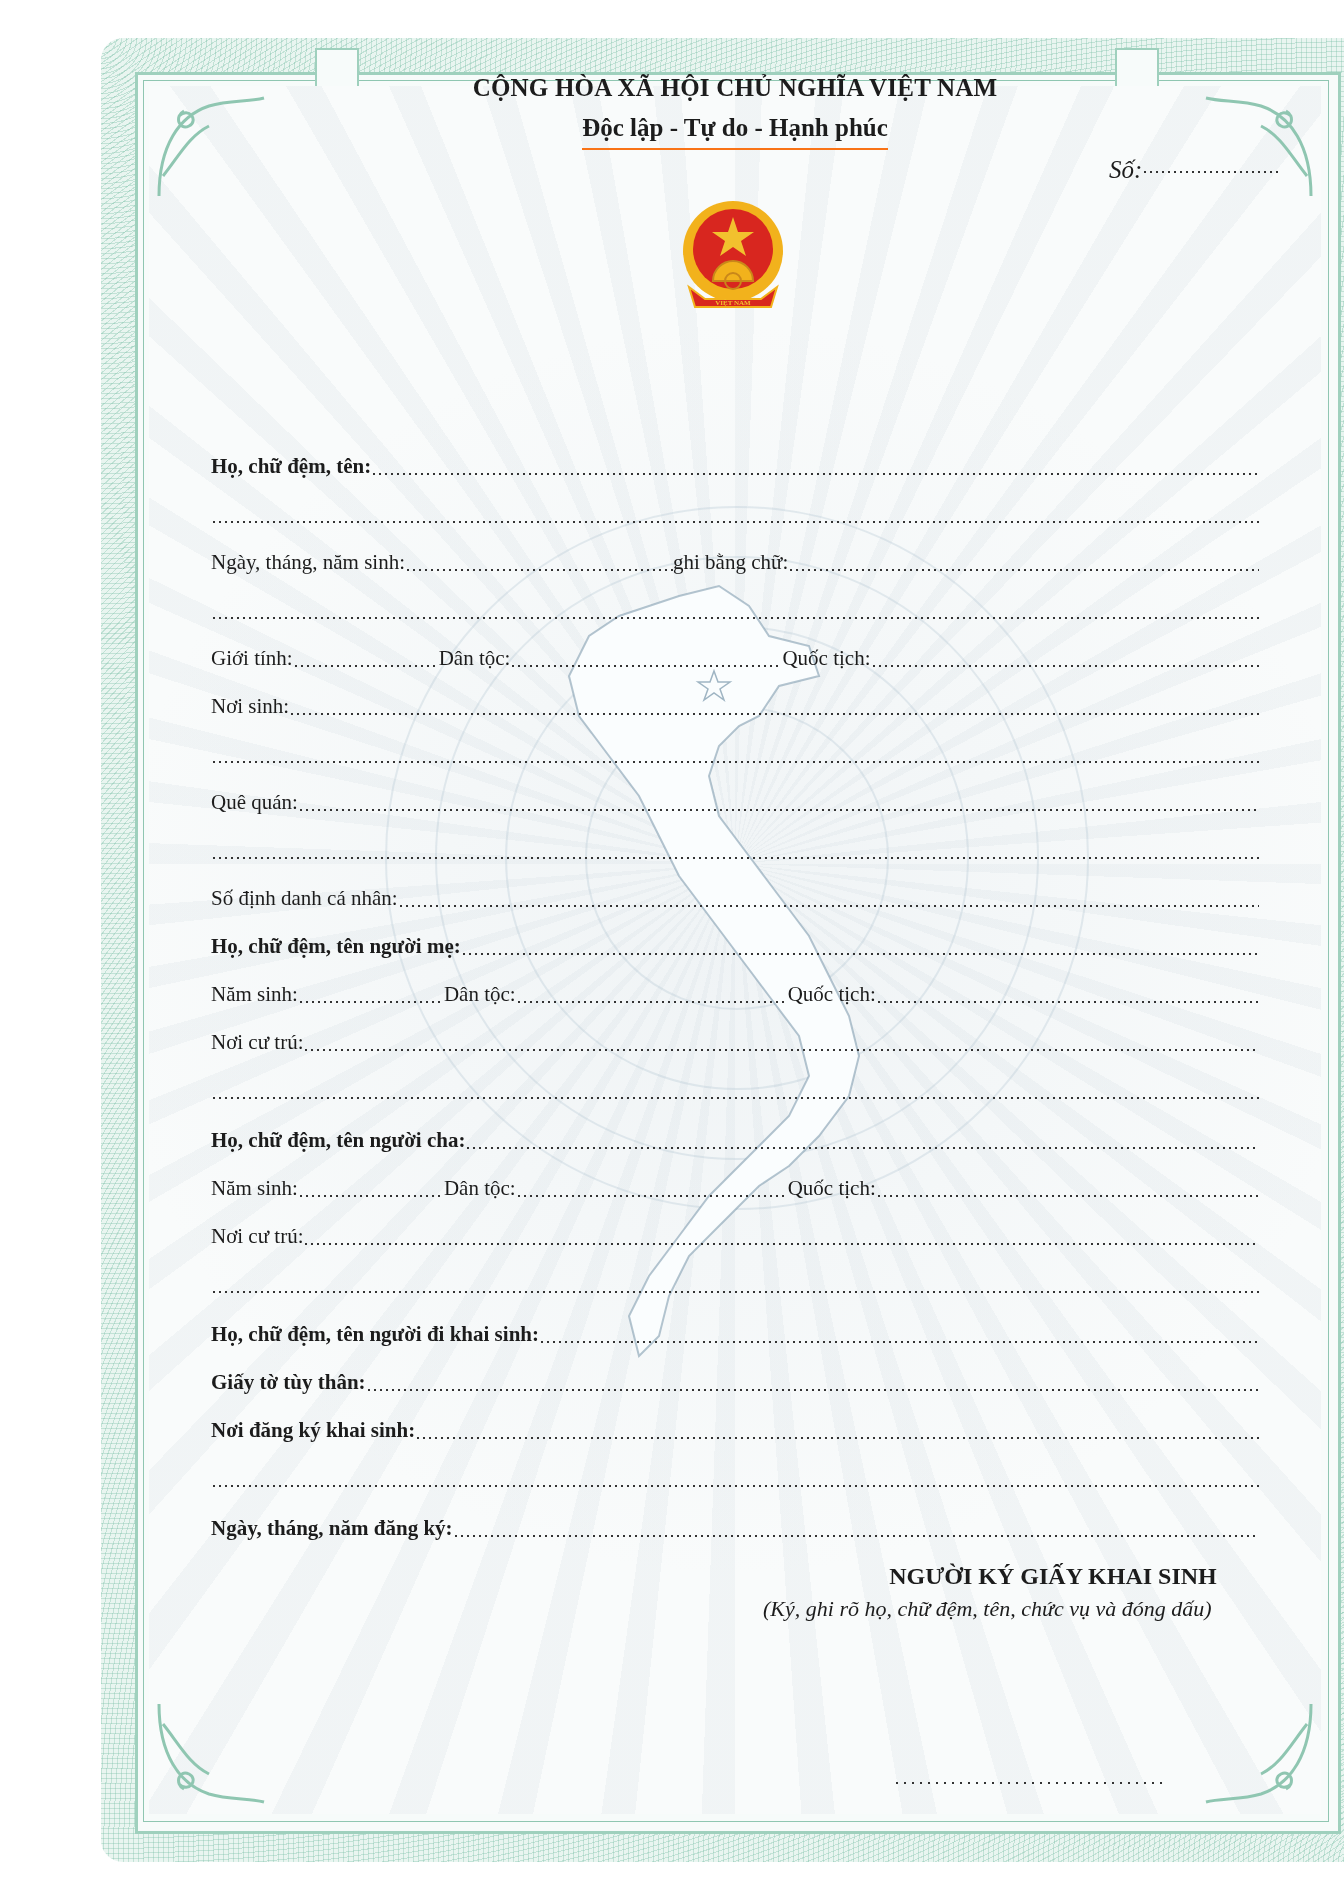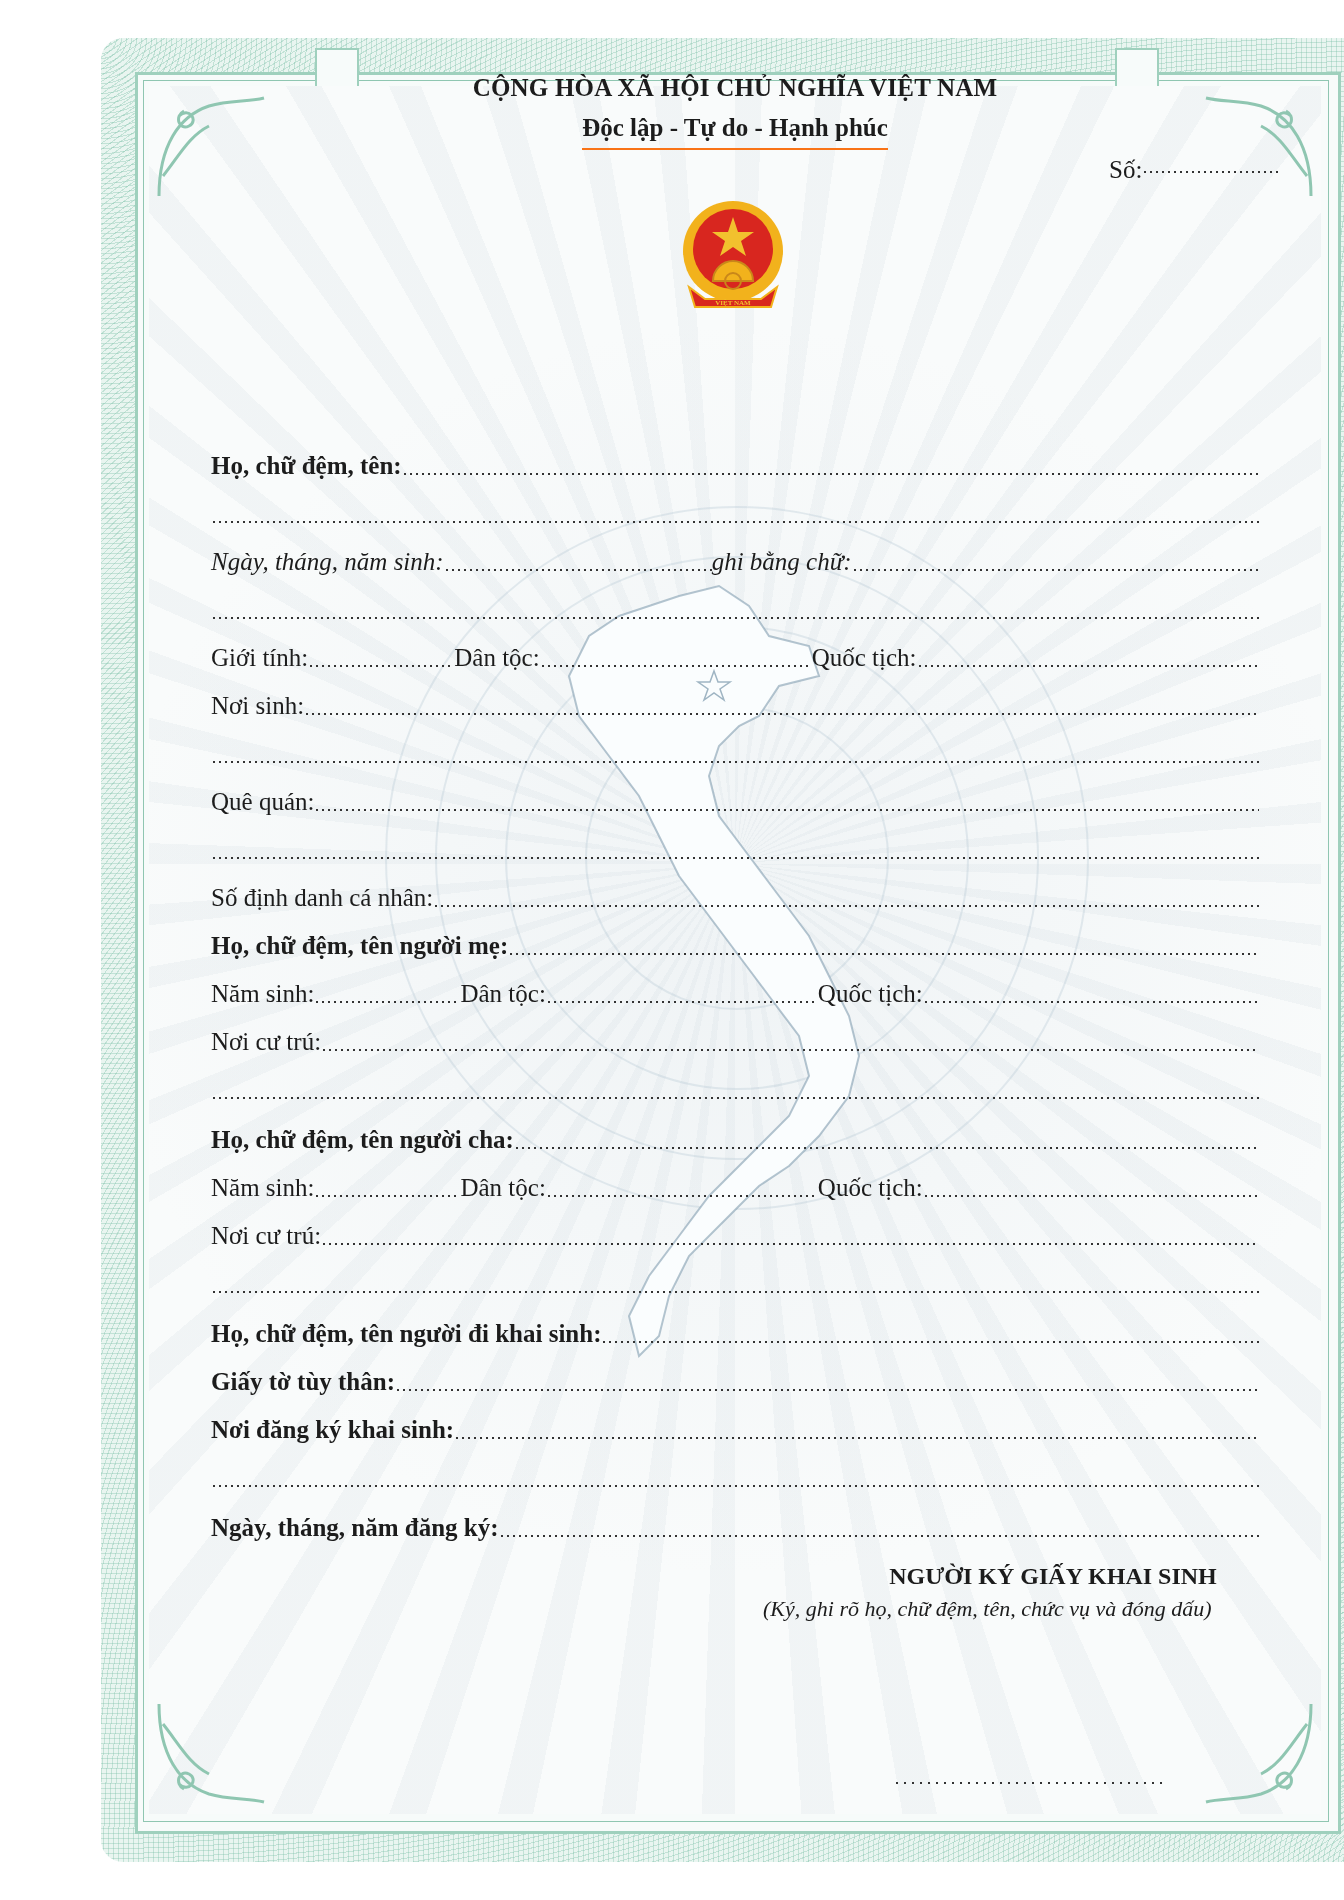--- a/index.html
+++ b/index.html
@@ -45,32 +45,32 @@
     position:absolute; top:48px; width:40px; height:60px;
     border:2px solid #9fd0bd; background:#f7fbfa;
   }
 
   
   .hdr-country { position:absolute; top:74px; left:0; width:1344px; text-align:center;
     font-size:25px; font-weight:bold; letter-spacing:0.2px; }
   .hdr-motto { position:absolute; top:114px; left:0; width:1344px; text-align:center;
     font-size:25px; font-weight:bold; }
   .hdr-motto span { display:inline-block; padding-bottom:6px; border-bottom:2px solid #f97316; }
-  .doc-number { position:absolute; top:156px; left:1046px; font-size:25px; }
+  .doc-number { position:absolute; top:156px; left:1046px; font-size:25px;font-style:italic; }
 
   .emblem { position:absolute; left:612px; top:195px; width:116px; height:122px; }
 
   .doc-title { position:absolute; top:336px; left:0; width:1344px; text-align:center;
     font-size:46px; font-weight:bold; color:#d42a2a; letter-spacing:1px; }
 
   
   .form { position:absolute; left:148px; top:446px; width:1048px; }
   .row {
     position:absolute; left:0; width:1048px; height:34px; display:flex; align-items:flex-end;
-    font-size:25px; line-height:28px; white-space:nowrap;
+    font-size:21px; line-height:28px; white-space:nowrap;
   }
   .lbl { flex:none; }
   .lbl.b { font-weight:bold; }
   .fill {
     flex:1 1 auto; height:22px; margin-bottom:4px;
     background-image:radial-gradient(circle, #333 1px, transparent 1.3px);
     background-size:6px 4px; background-repeat:repeat-x; background-position:0 100%;
   }
   .fill.fixed { flex:none; }
 
@@ -138,21 +138,21 @@
 
 
   <div class="form">
     <div class="row" style="top:0px;">
       <span class="lbl b">Họ, chữ đệm, tên:</span>
       <span class="fill"></span>
     </div>
     <div class="row" style="top:48px;">
       <span class="fill"></span>
     </div>
-    <div class="row" style="top:96px;font-style:italic;">
+    <div class="row" style="top:96px;">
       <span class="lbl">Ngày, tháng, năm sinh:</span>
       <span class="fill fixed" style="width:268px;"></span>
       <span class="lbl">ghi bằng chữ:</span>
       <span class="fill"></span>
     </div>
     <div class="row" style="top:144px;">
       <span class="fill"></span>
     </div>
     <div class="row" style="top:192px;">
       <span class="lbl">Giới tính:</span>

